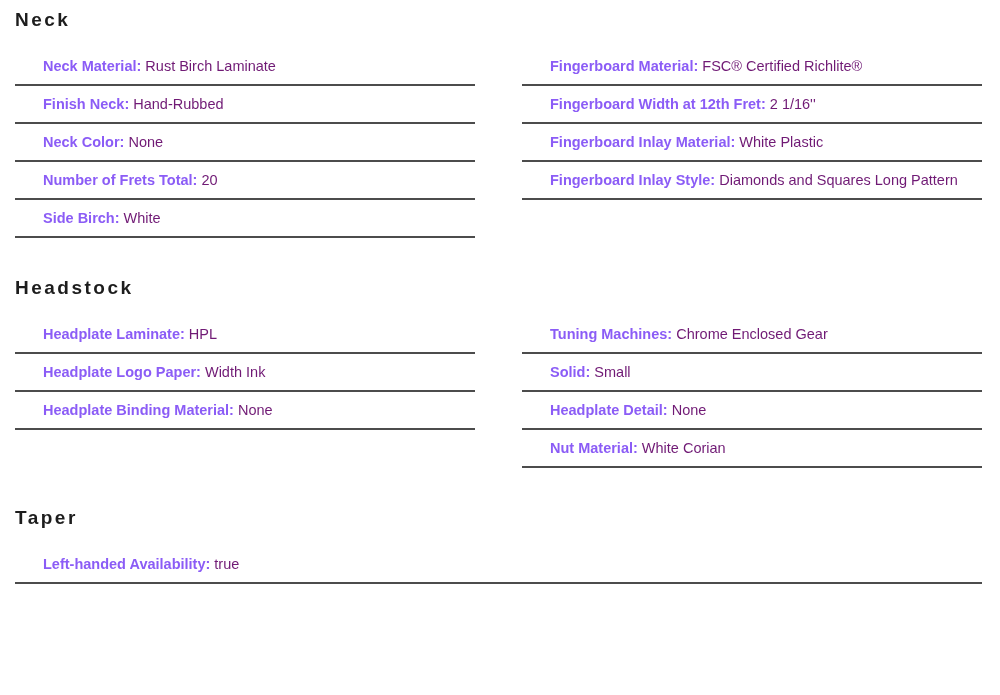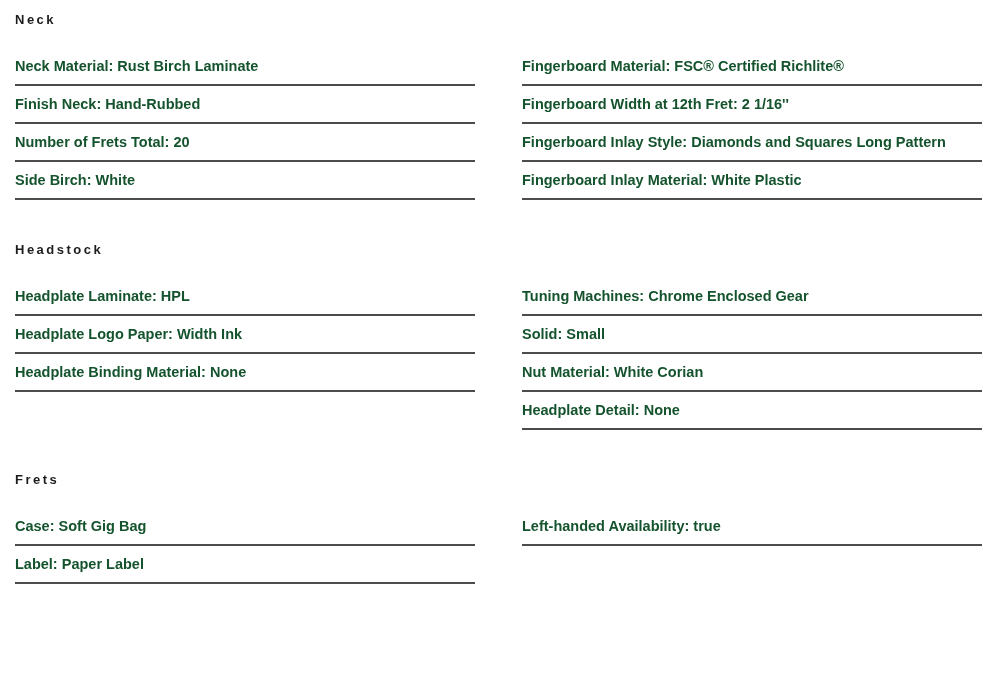--- a/index.html
+++ b/index.html
@@ -16,21 +16,21 @@
   }
   .page {
     padding: 10px 18px 0 15px;
     box-sizing: border-box;
   }
   .spec-section {
     margin: 0 0 40px 0;
   }
   .section-title {
     margin: 0 0 19px 0;
-    font-size: 13px;
+    font-size: 19px;
     line-height: 19px;
     font-weight: 700;
     letter-spacing: 2.5px;
     color: #1d1d1d;
   }
   .section-columns {
     display: flex;
     gap: 47px;
   }
   .column {
@@ -40,54 +40,56 @@
   .spec-item {
     padding: 10px 0 10px 0;
     border-bottom: 2px solid #4c4c4c;
     font-size: 14.5px;
     line-height: 16px;
     white-space: nowrap;
     overflow: hidden;
   }
   .spec-label {
     font-weight: 700;
-    color: #14532d;
+    color: #8b5cf6;
+    margin-left: 28px;
   }
   .spec-value {
-    font-weight: 700;
-    color: #14532d;
+    font-weight: 400;
+    color: #701a75;
   }
 </style>
 </head>
 <body>
 
 <div class="page">
   <div id="sections-root">
   <section class="spec-section">
     <h2 class="section-title">Neck</h2>
     <div class="section-columns">
       <div class="column">
   <div class="spec-item"><span class="spec-label">Neck Material:</span> <span class="spec-value">Rust Birch Laminate</span></div>
 
   <div class="spec-item"><span class="spec-label">Finish Neck:</span> <span class="spec-value">Hand-Rubbed</span></div>
 
+  <div class="spec-item"><span class="spec-label">Neck Color:</span> <span class="spec-value">None</span></div>
 
   <div class="spec-item"><span class="spec-label">Number of Frets Total:</span> <span class="spec-value">20</span></div>
 
 
   <div class="spec-item"><span class="spec-label">Side Birch:</span> <span class="spec-value">White</span></div>
 </div>
       <div class="column">
   <div class="spec-item"><span class="spec-label">Fingerboard Material:</span> <span class="spec-value">FSC® Certified Richlite®</span></div>
 
   <div class="spec-item"><span class="spec-label">Fingerboard Width at 12th Fret:</span> <span class="spec-value">2 1/16''</span></div>
 
+  <div class="spec-item"><span class="spec-label">Fingerboard Inlay Material:</span> <span class="spec-value">White Plastic</span></div>
+
   <div class="spec-item"><span class="spec-label">Fingerboard Inlay Style:</span> <span class="spec-value">Diamonds and Squares Long Pattern</span></div>
-
-  <div class="spec-item"><span class="spec-label">Fingerboard Inlay Material:</span> <span class="spec-value">White Plastic</span></div>
 
 </div>
     </div>
   </section>
 
   <section class="spec-section">
     <h2 class="section-title">Headstock</h2>
     <div class="section-columns">
       <div class="column">
 
@@ -95,34 +97,29 @@
 
   <div class="spec-item"><span class="spec-label">Headplate Logo Paper:</span> <span class="spec-value">Width Ink</span></div>
 
   <div class="spec-item"><span class="spec-label">Headplate Binding Material:</span> <span class="spec-value">None</span></div>
 </div>
       <div class="column">
   <div class="spec-item"><span class="spec-label">Tuning Machines:</span> <span class="spec-value">Chrome Enclosed Gear</span></div>
 
   <div class="spec-item"><span class="spec-label">Solid:</span> <span class="spec-value">Small</span></div>
 
+  <div class="spec-item"><span class="spec-label">Headplate Detail:</span> <span class="spec-value">None</span></div>
+
   <div class="spec-item"><span class="spec-label">Nut Material:</span> <span class="spec-value">White Corian</span></div>
-
-  <div class="spec-item"><span class="spec-label">Headplate Detail:</span> <span class="spec-value">None</span></div>
 </div>
     </div>
   </section>
 
   <section class="spec-section" style="margin-bottom: 0px;">
-    <h2 class="section-title">Frets</h2>
+    <h2 class="section-title">Taper</h2>
     <div class="section-columns">
-      <div class="column">
-  <div class="spec-item"><span class="spec-label">Case:</span> <span class="spec-value">Soft Gig Bag</span></div>
-
-  <div class="spec-item"><span class="spec-label">Label:</span> <span class="spec-value">Paper Label</span></div>
-</div>
       <div class="column">
   <div class="spec-item"><span class="spec-label">Left-handed Availability:</span> <span class="spec-value">true</span></div>
 </div>
     </div>
   </section>
 </div>
 </div>
 
 </body></html>

